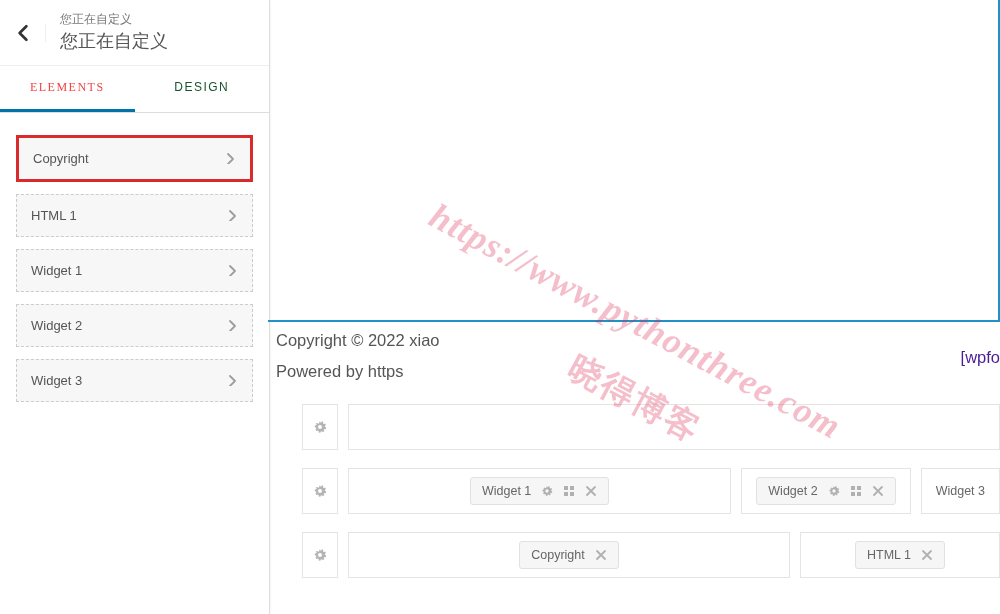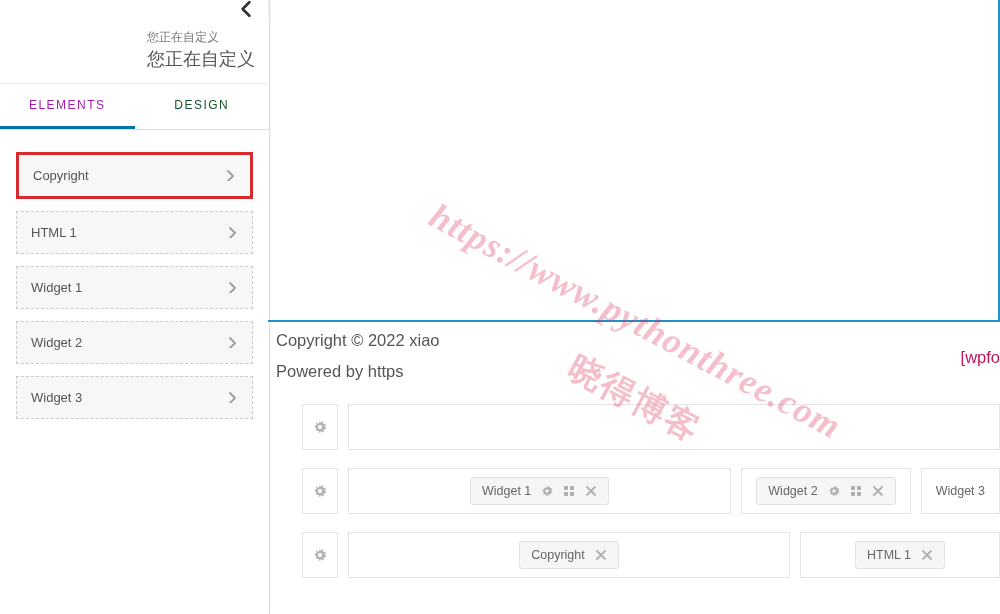--- a/index.html
+++ b/index.html
@@ -1,51 +1,51 @@
 <!DOCTYPE html>
 <html><head>
 <meta charset="utf-8">
 <style>
   * { box-sizing: border-box; margin: 0; padding: 0; }
   html, body { width: 1000px; height: 614px; font-family: -apple-system, "Segoe UI", "Microsoft YaHei", sans-serif; overflow: hidden; background: #fff; color: #333; }
   .app { display: flex; width: 100%; height: 100%; }
 
   
   .sidebar { width: 270px; flex: none; border-right: 1px solid #ddd; display: flex; flex-direction: column; background: #fff; box-shadow: 1px 0 3px rgba(0,0,0,.04); }
-  .side-head { display: flex; align-items: flex-end; border-bottom: 1px solid #eee; flex-direction: column; }
+  .side-head { display: flex; align-items: center; border-bottom: 1px solid #eee; }
   .back { width: 46px; display: flex; align-items: center; justify-content: center; border-right: 1px solid #eee; cursor: pointer; }
   .back svg { width: 18px; height: 18px; }
   .side-title { padding: 10px 14px; }
   .side-sub { font-size: 12px; color: #777; line-height: 1.5; }
   .side-main { font-size: 18px; color: #555; line-height: 1.5; }
 
   .tabs { display: flex; border-bottom: 1px solid #ddd; }
   .tab { flex: 1; text-align: center; padding: 14px 0; font-size: 12px; letter-spacing: 1.5px; color: #14532d; cursor: pointer; }
-  .tab.active { color: #a21caf; border-bottom: 3px solid #0073aa; font-weight: 500; }
+  .tab.active { color: #ef4444; border-bottom: 3px solid #0073aa; font-weight: 500; font-family: Liberation Serif, serif; }
 
   .elements { padding: 22px 16px; background: #fff; }
   .el-item { display: flex; align-items: center; justify-content: space-between; padding: 13px 14px; margin-bottom: 12px; font-size: 13px; color: #555; background: #f7f7f7; border: 1px dashed #ccc; cursor: pointer; }
   .el-item.first { border: 3px solid #d92b2b; background: #f7f7f7; }
   .el-item svg { width: 11px; height: 11px; opacity: .55; flex: none; }
 
   
   .preview { flex: 1; display: flex; flex-direction: column; position: relative; }
   .wm {
     position: absolute; left: -40px; right: -40px; top: 30px; bottom: 0;
     display: flex; align-items: center; justify-content: center;
     transform: rotate(28deg);
     pointer-events: none;
   }
   .wm1 { font: italic 600 36px/1.2 Georgia, serif; color: rgba(220,40,80,.30); letter-spacing: 1px; white-space: nowrap; }
   .wm2 { position: absolute; left: 0; right: 0; top: 62%; text-align: center; transform: rotate(28deg); font: 600 34px/1 "Microsoft YaHei", sans-serif; color: rgba(220,40,80,.30); pointer-events: none; letter-spacing: 2px; }
 
   .canvas { height: 324px; margin: -2px 0 0 -2px; border: 2px solid #2291c8; border-top: none; border-left: none; }
 
   .footer-preview { padding: 3px 6px 18px; font-size: 16.5px; color: #555; line-height: 1.85; position: relative; }
-  .footer-preview .shortcode { position: absolute; right: 0; top: 20px; color: #be185d; }
+  .footer-preview .shortcode { position: absolute; right: 0; top: 20px; color: #4c1d95; }
 
   
   .builder { padding: 0 0 0 32px; }
   .builder-row { display: flex; gap: 10px; margin-bottom: 18px; align-items: stretch; height: 46px; }
   .row-handle { width: 36px; flex: none; background: #fff; border: 1px solid #e4e4e4; display: flex; align-items: center; justify-content: center; cursor: pointer; }
   .row-handle svg { width: 14px; height: 14px; opacity: .55; }
   .row-zone { flex: 1; background: #fff; border: 1px solid #e4e4e4; display: flex; align-items: center; justify-content: center; gap: 52px; padding: 0 14px; }
   .row-zone.narrow1 { flex: 0 0 168px; }
   .row-zone.narrow2 { flex: 0 0 76px; }
   .chip { display: inline-flex; align-items: center; gap: 10px; font-size: 12.5px; color: #666; background: #f6f6f6; border: 1px solid #e1e1e1; border-radius: 3px; padding: 6px 11px; cursor: move; }

